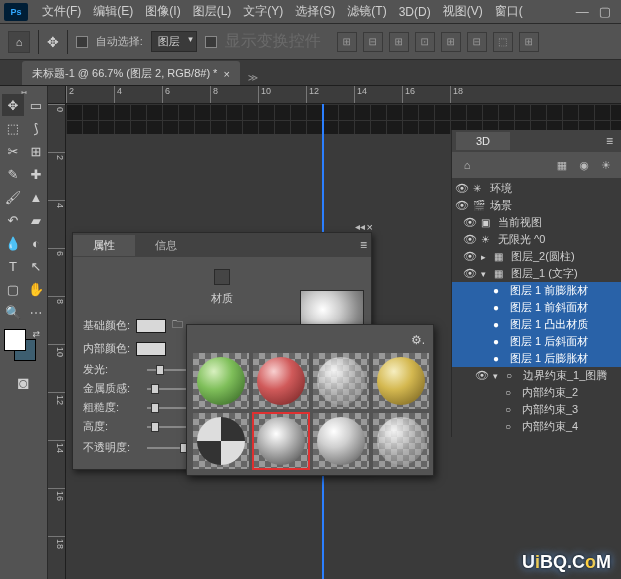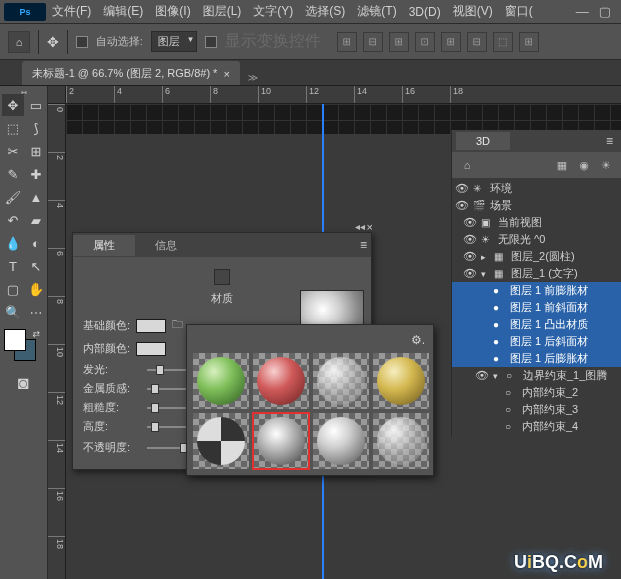--- a/index.html
+++ b/index.html
@@ -1,18 +1,18 @@
 <!DOCTYPE html>
 <html><head>
 <meta charset="utf-8">
 <style>
 * { margin: 0; padding: 0; box-sizing: border-box; font-family: "Microsoft YaHei", sans-serif; user-select: none; }
 body { background: #535353; width: 621px; height: 579px; overflow: hidden; color: #d0d0d0; font-size: 11px; position: relative; }
 .menubar { background: #535353; height: 24px; display: flex; align-items: center; padding: 0 4px; border-bottom: 1px solid #2a2a2a; }
-.ps-logo { width: 42px; height: 18px; background: #001e36; color: #31a8ff; font-size: 9px; font-weight: bold; display: flex; align-items: center; justify-content: center; border-radius: 2px; margin-right: 0; }
+.ps-logo { width: 24px; height: 18px; background: #001e36; color: #31a8ff; font-size: 9px; font-weight: bold; display: flex; align-items: center; justify-content: center; border-radius: 2px; margin-right: 8px; }
 .menu-item { padding: 3px 6px; cursor: pointer; font-size: 12px; }
 .win-controls { margin-left: auto; display: flex; gap: 10px; padding-right: 6px; color: #c0c0c0; }
 .win-btn { cursor: pointer; font-size: 13px; }
 
 .optbar { background: #535353; height: 36px; border-bottom: 1px solid #2a2a2a; display: flex; align-items: center; padding: 0 8px; gap: 8px; }
 .opt-home { width: 22px; height: 22px; border: 1px solid #3a3a3a; display: flex; align-items: center; justify-content: center; background: #454545; }
 .opt-sep { width: 1px; height: 24px; background: #2a2a2a; }
 .opt-move-icon { font-size: 14px; }
 .checkbox { width: 12px; height: 12px; border: 1px solid #888; background: #3a3a3a; display: inline-block; }
 .select-box { background: #3a3a3a; border: 1px solid #2a2a2a; padding: 2px 16px 2px 6px; position: relative; font-size: 11px; }
@@ -102,21 +102,21 @@
 .mat-cell.sel { outline: 2px solid #e03030; outline-offset: -1px; }
 .mat-sphere { position: absolute; top: 4px; left: 4px; width: 48px; height: 48px; border-radius: 50%; }
 .s-green { background: radial-gradient(circle at 35% 30%, #d8f0c0 0%, #7fbf5a 40%, #2d5a1f 100%); }
 .s-red { background: radial-gradient(circle at 35% 30%, #f8d0d0 0%, #d05a5a 40%, #6a1f1f 100%); }
 .s-clear1 { background: radial-gradient(circle at 35% 30%, rgba(255,255,255,0.9) 0%, rgba(200,200,200,0.5) 50%, rgba(120,120,120,0.4) 100%); }
 .s-yellow { background: radial-gradient(circle at 35% 30%, #f6eec0 0%, #d4b850 40%, #6a561a 100%); }
 .s-check { background: conic-gradient(#333 0 25%, #ddd 0 50%, #333 0 75%, #ddd 0 100%); }
 .s-spot { background: radial-gradient(circle at 40% 35%, #fff 0%, #c8c8c8 30%, #7a7a7a 70%, #3a3a3a 100%); }
 .s-silver { background: radial-gradient(circle at 35% 30%, #fff 0%, #cfcfcf 35%, #8a8a8a 70%, #444 100%); }
 
-.uibq { position: absolute; right: 18px; bottom: 6px; font-size: 18px; font-weight: 800; color: #fff; text-shadow: 0 0 3px #000, 0 0 8px #6af; font-family: Arial Black, sans-serif; z-index: 50; }
+.uibq { position: absolute; right: 10px; bottom: 6px; font-size: 18px; font-weight: 800; color: #fff; text-shadow: 0 0 3px #000, 0 0 8px #6af; font-family: Arial Black, sans-serif; z-index: 50; }
 .uibq .dot { color: #ffd040; }
 </style>
 </head>
 <body>
 
 <div class="menubar">
   <div class="ps-logo">Ps</div>
   <div class="menu-item">文件(F)</div>
   <div class="menu-item">编辑(E)</div>
   <div class="menu-item">图像(I)</div>

